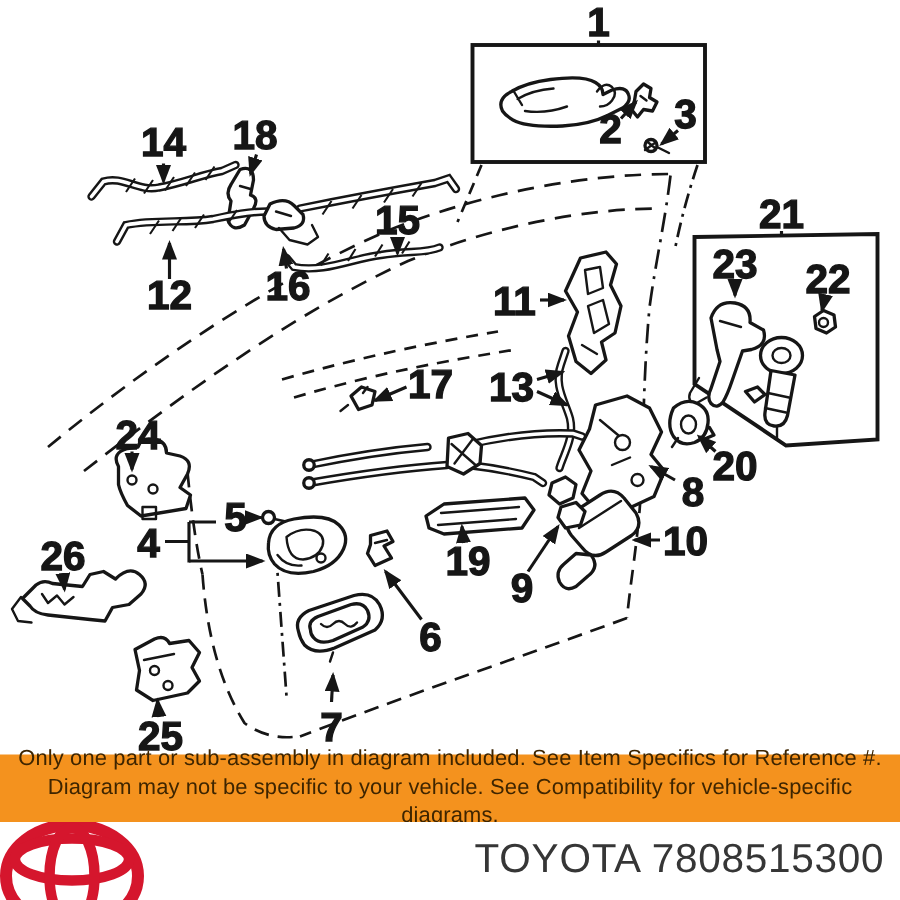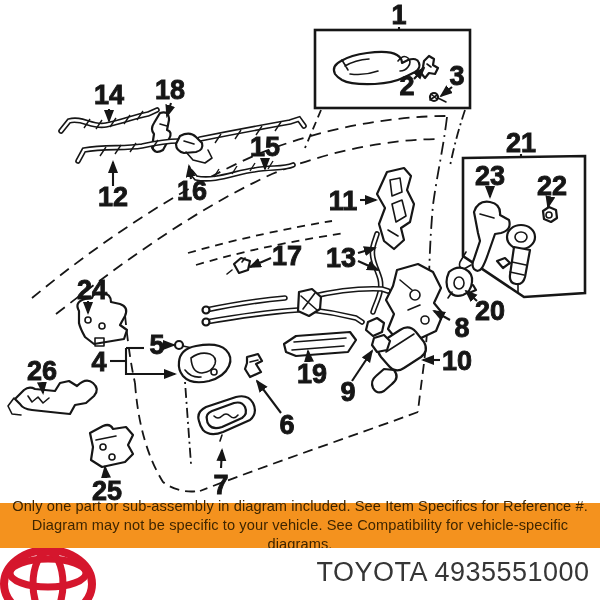--- a/index.html
+++ b/index.html
@@ -281,16 +281,16 @@
     <div>Only one part or sub-assembly in diagram included. See Item Specifics for Reference #.</div>
     <div>Diagram may not be specific to your vehicle. See Compatibility for vehicle-specific diagrams.</div>
   </div>
 
   <div class="footer">
     <svg class="logo" width="100" height="52" viewBox="0 0 100 52" style="color: rgb(213, 22, 45);">
       <ellipse cx="48" cy="36" rx="44" ry="34" fill="none" stroke="currentColor" stroke-width="8"></ellipse>
       <ellipse cx="48" cy="25" rx="38" ry="14" fill="none" stroke="currentColor" stroke-width="7"></ellipse>
       <ellipse cx="48" cy="36" rx="15" ry="32" fill="none" stroke="currentColor" stroke-width="7"></ellipse>
     </svg>
-    <div class="pn" style="color: rgb(54, 54, 54);">TOYOTA 4935551000</div>
+    <div class="pn" style="color: rgb(54, 54, 54);">TOYOTA 7808515300</div>
   </div>
 
 </div>
 
 </body></html>

